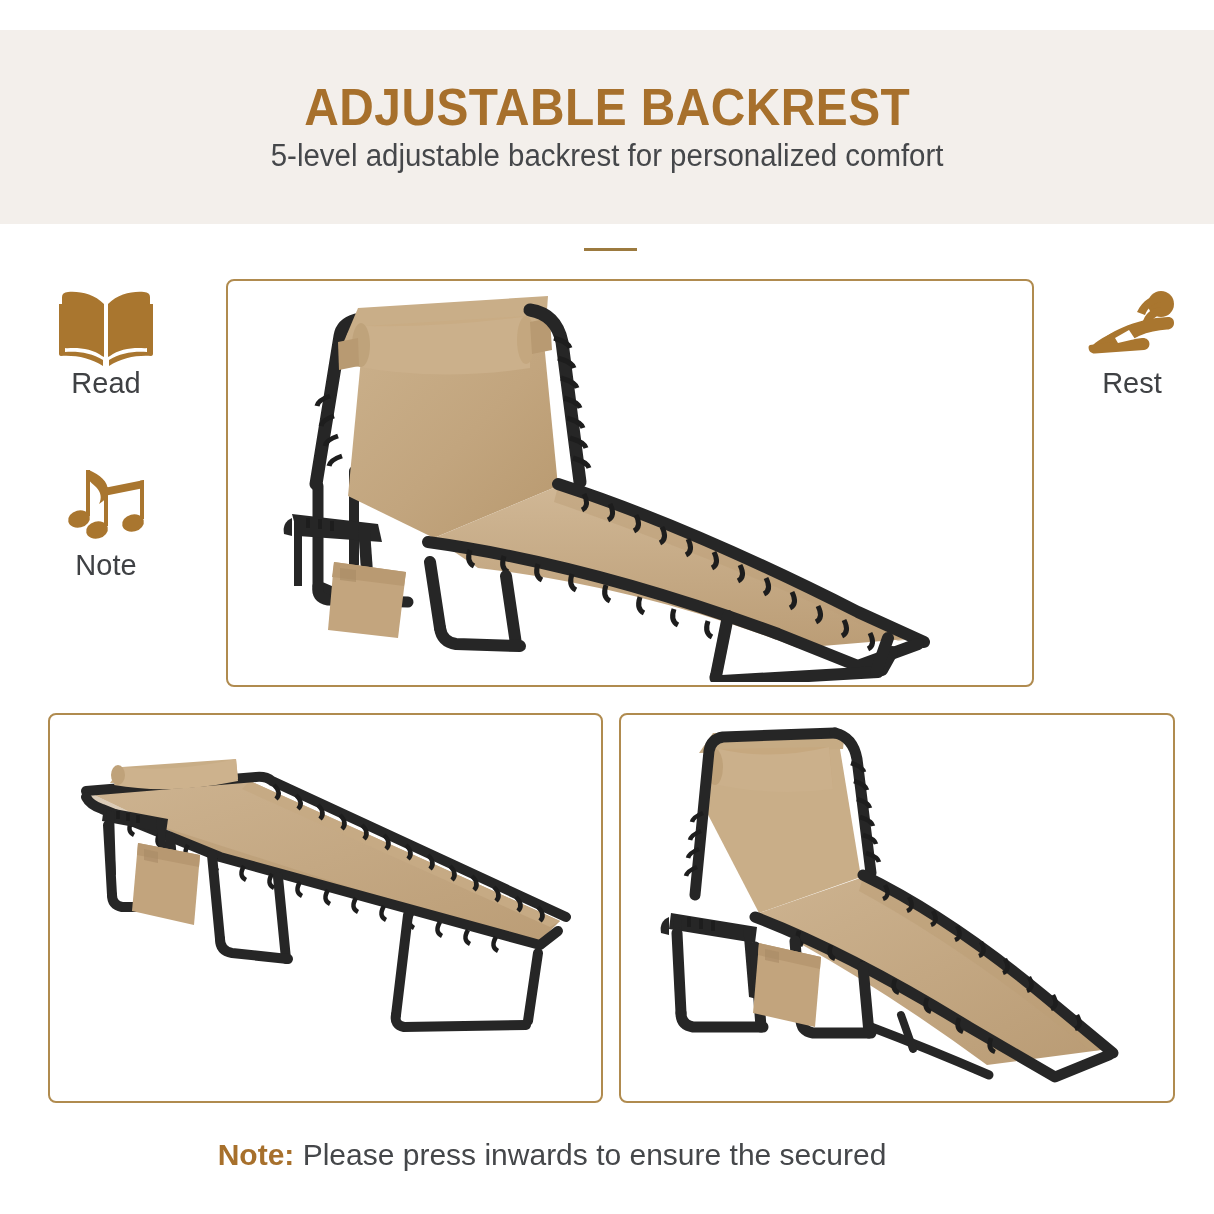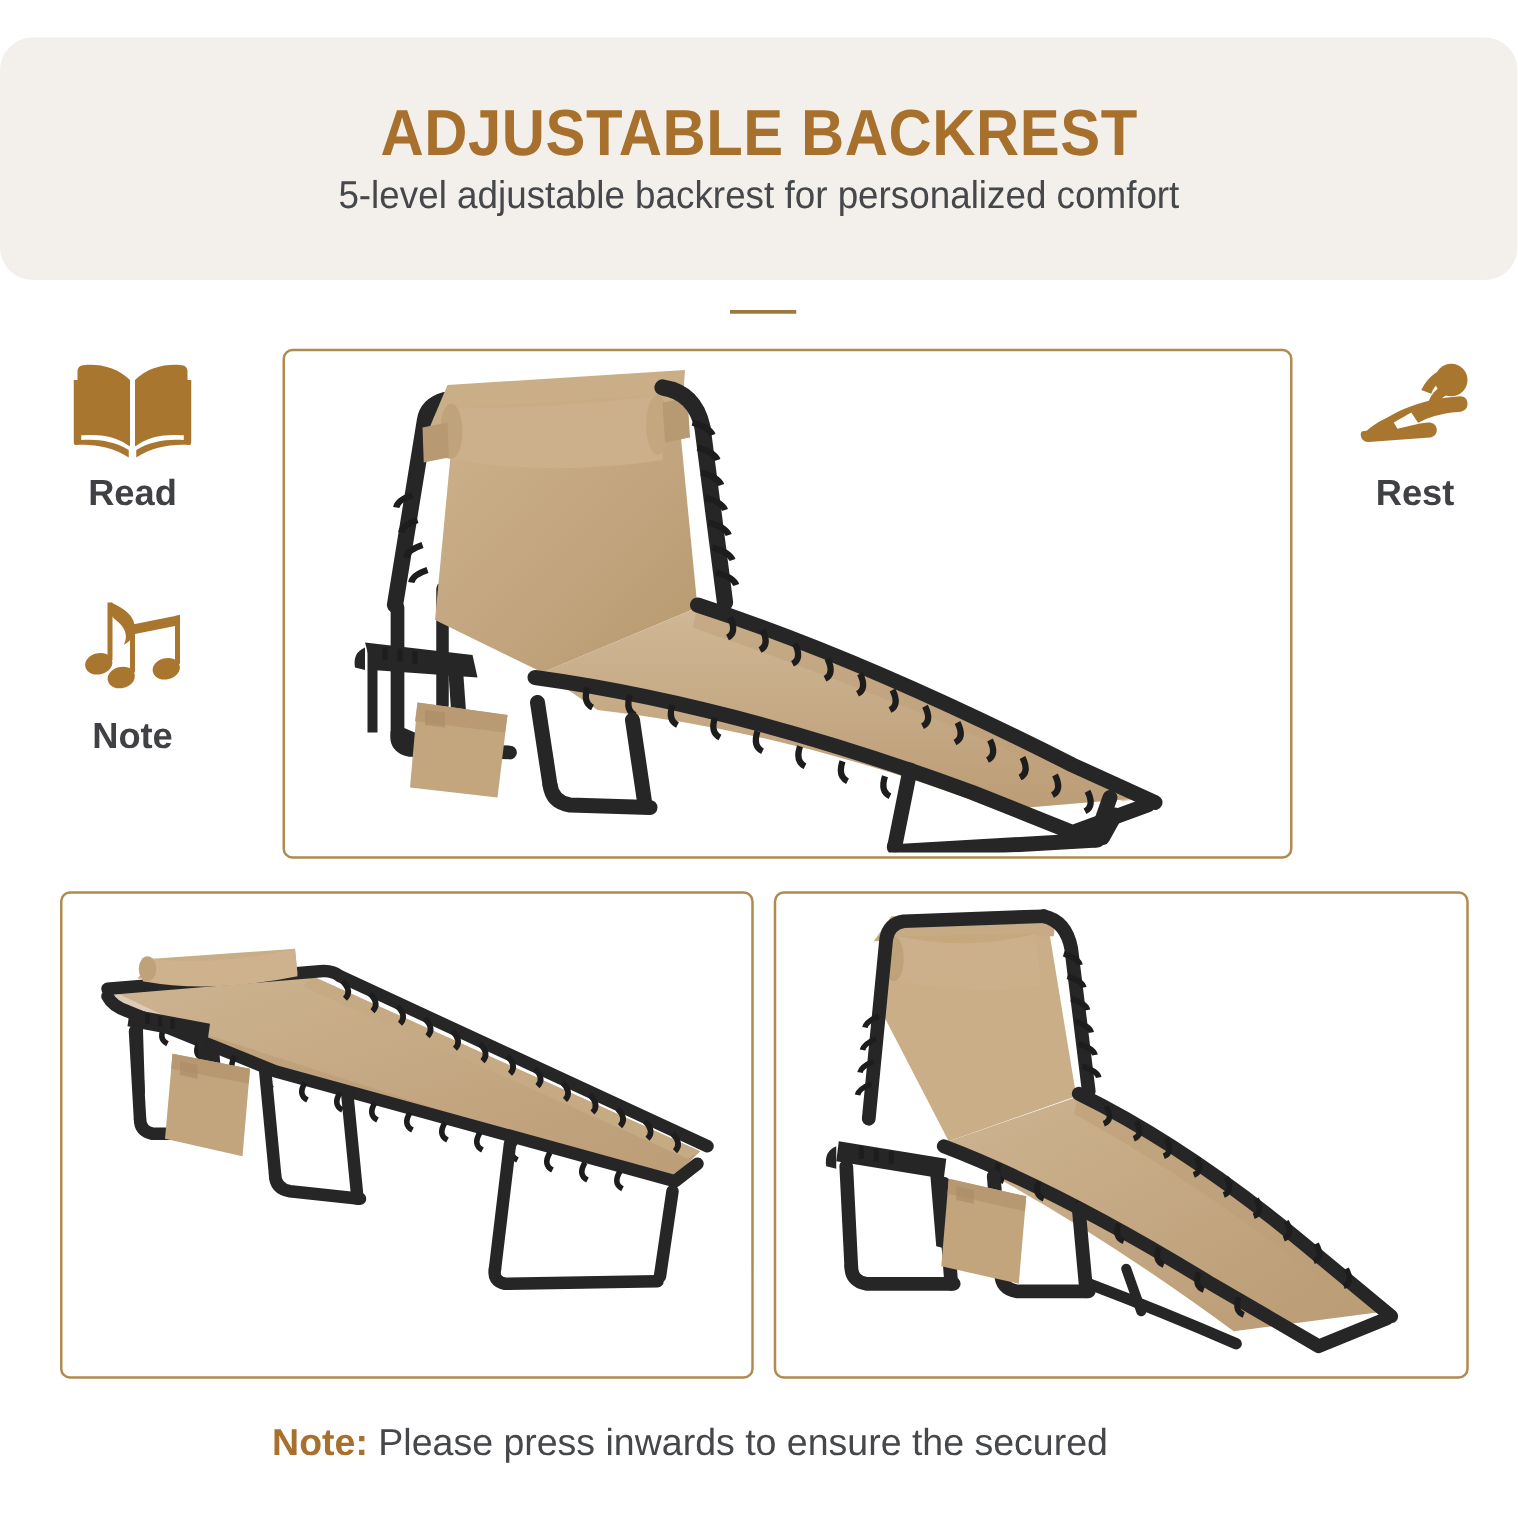--- a/index.html
+++ b/index.html
@@ -20,21 +20,20 @@
     position: absolute;
     left: 0;
     top: 30px;
     width: 1214px;
     height: 194px;
     background: #f3efeb;
     display: flex;
     flex-direction: column;
     align-items: center;
     justify-content: center;
-    border-radius: 26px;
   }
   .headline {
     font-size: 52px;
     font-weight: bold;
     color: #a7702c;
     letter-spacing: 0.5px;
     line-height: 1.0;
     transform: scaleX(0.92);
     white-space: nowrap;
     margin: 0 0 6px 0;
@@ -91,26 +90,24 @@
   }
   .feature-item + .feature-item { margin-top: 64px; }
   .feature-icon {
     width: 100px;
     height: 86px;
     display: flex;
     align-items: center;
     justify-content: center;
   }
   .feature-label {
-    margin-top: 12px;
     font-size: 29px;
     color: #3f4144;
     line-height: 1.1;
     white-space: nowrap;
-    font-weight: bold;
   }
 
   
   .note-row {
     position: absolute;
     left: 0;
     top: 1138px;
     width: 1104px;
     text-align: center;
     white-space: nowrap;

